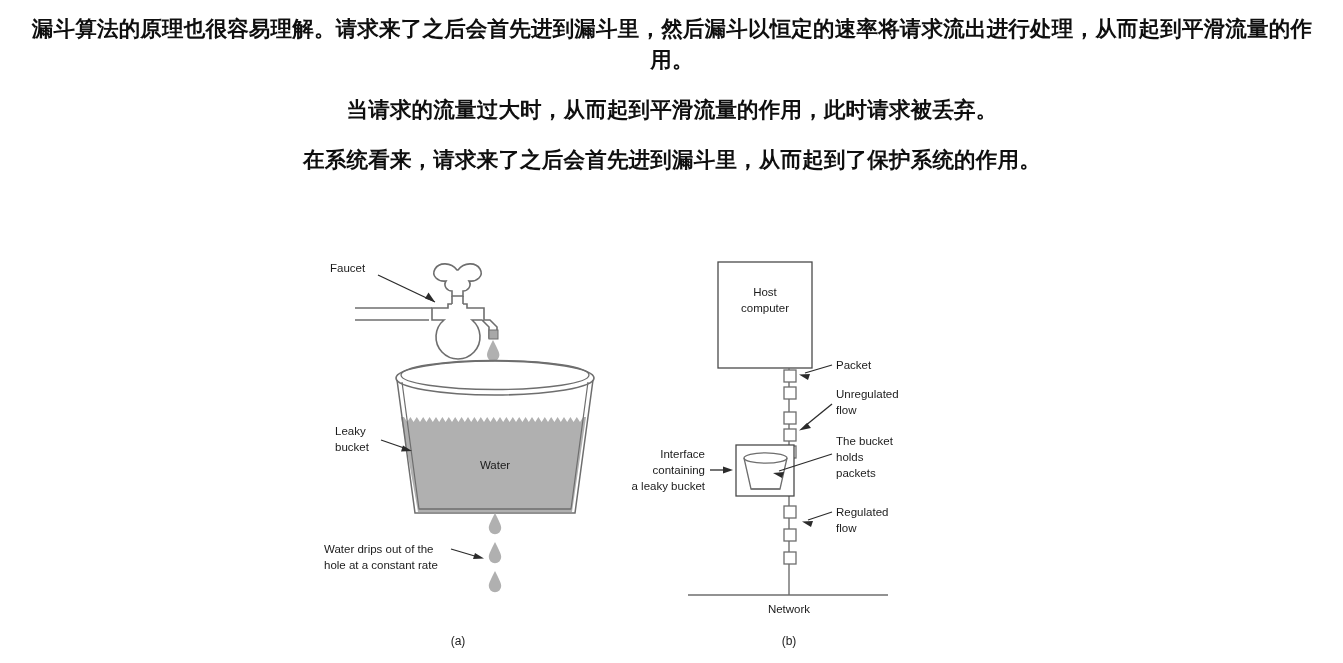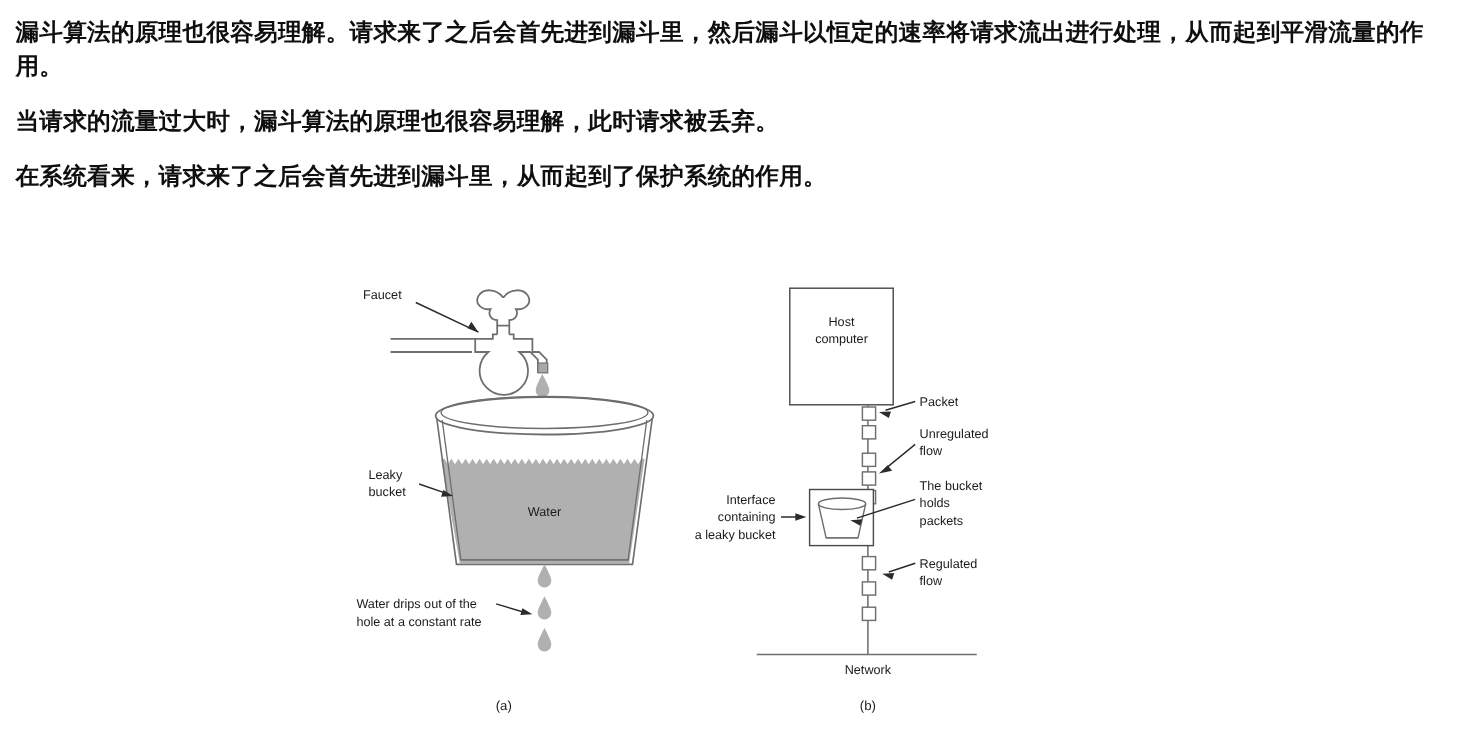--- a/index.html
+++ b/index.html
@@ -23,21 +23,21 @@
     top: 14px;
     width: 1316px;
   }
   .para {
     font-size: 21.5px;
     line-height: 31px;
     font-weight: 700;
     color: #0f0f0f;
     letter-spacing: 0.2px;
     margin: 0 0 19px 0;
-    text-align: left;
+    text-align: center;
   }
   .para.p1 { width: 1316px; }
 
   
   #figure {
     position: absolute;
     left: 0;
     top: 232px;
     width: 1343px;
     height: 431px;
@@ -55,21 +55,21 @@
     fill: #1b1b1b;
   }
   .ln { stroke: #6e6e6e; fill: none; }
   .ln-dark { stroke: #2b2b2b; fill: none; }
 </style>
 </head>
 <body>
 
 <div id="article">
   <p class="para p1">漏斗算法的原理也很容易理解。请求来了之后会首先进到漏斗里，然后漏斗以恒定的速率将请求流出进行处理，从而起到平滑流量的作用。</p>
-  <p class="para">当请求的流量过大时，漏斗算法的原理也很容易理解，此时请求被丢弃。</p>
+  <p class="para">当请求的流量过大时，从而起到平滑流量的作用，此时请求被丢弃。</p>
   <p class="para">在系统看来，请求来了之后会首先进到漏斗里，从而起到了保护系统的作用。</p>
 </div>
 
 <div id="figure">
 <svg width="1343" height="431" viewBox="0 0 1343 431" xmlns="http://www.w3.org/2000/svg">
 
   <g>
 
     <g>
       <path class="ln" stroke-width="1.6" d="M355 76 L432 76"></path>

